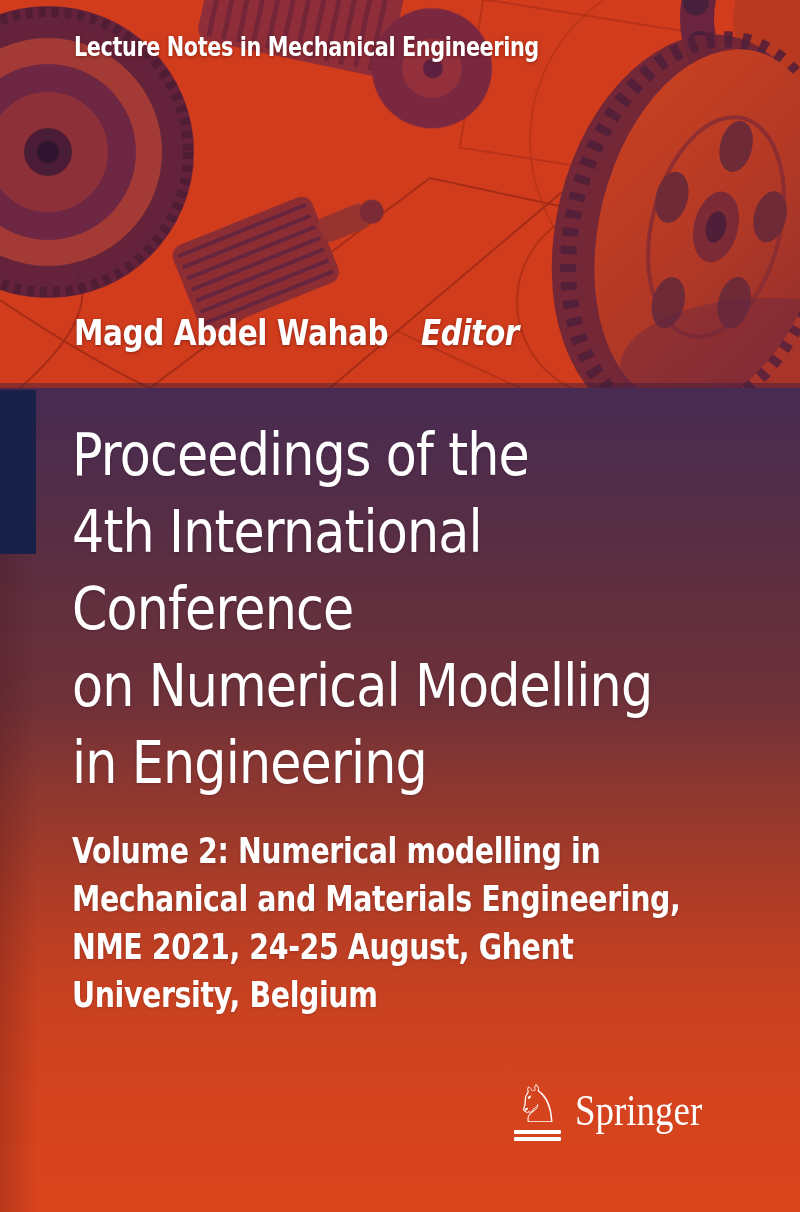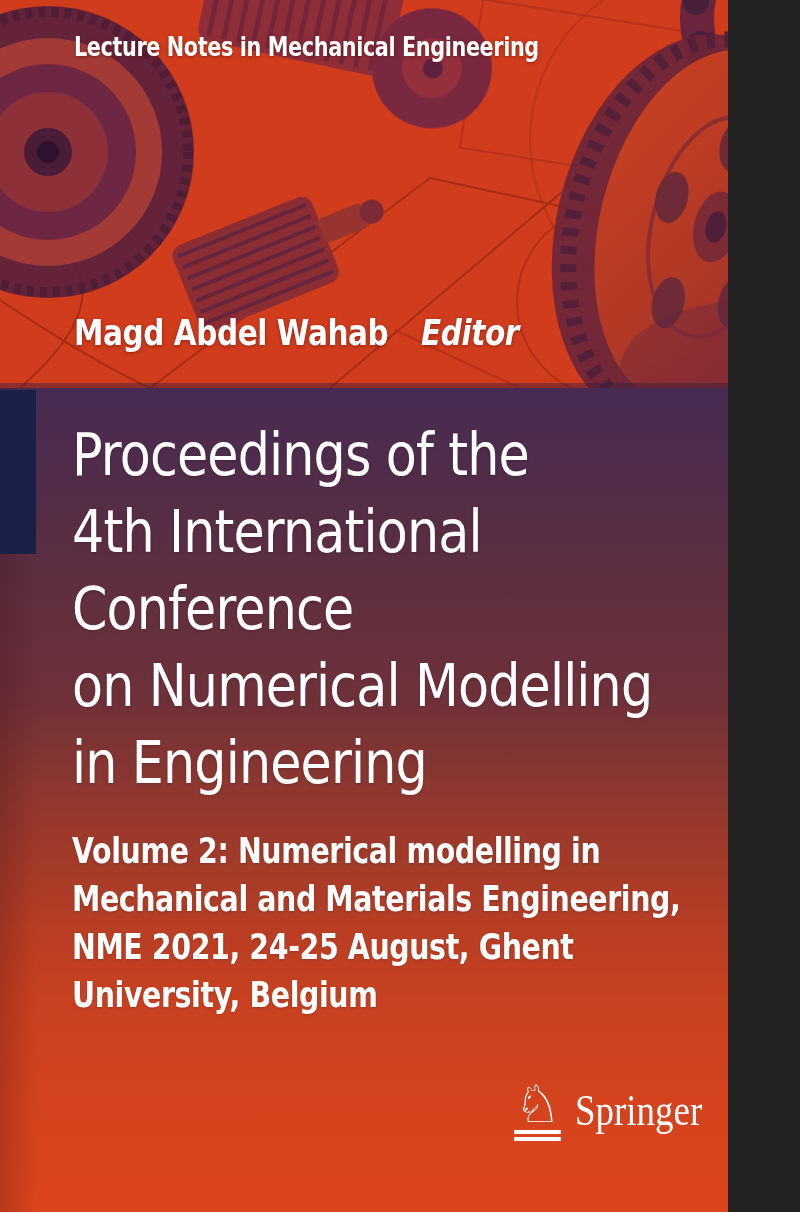--- a/index.html
+++ b/index.html
@@ -1,18 +1,18 @@
 <!DOCTYPE html>
 <html><head>
 <meta charset="utf-8">
 <style>
   * { margin:0; padding:0; box-sizing:border-box; }
   html,body { background:#222; }
   .cover {
-    position:relative; width:728px; height:1212px; overflow:hidden;
+    position:relative; width:800px; height:1212px; overflow:hidden;
     font-family:"DejaVu Sans","Liberation Sans",sans-serif;
     color:#fff; background:#d23c1c;
   }
 
   
   .photo-band { position:absolute; left:0; top:0; width:800px; height:388px; }
   .photo-band svg { display:block; width:800px; height:388px; }
 
   .series-banner {
     position:absolute; left:74px; top:32px;

